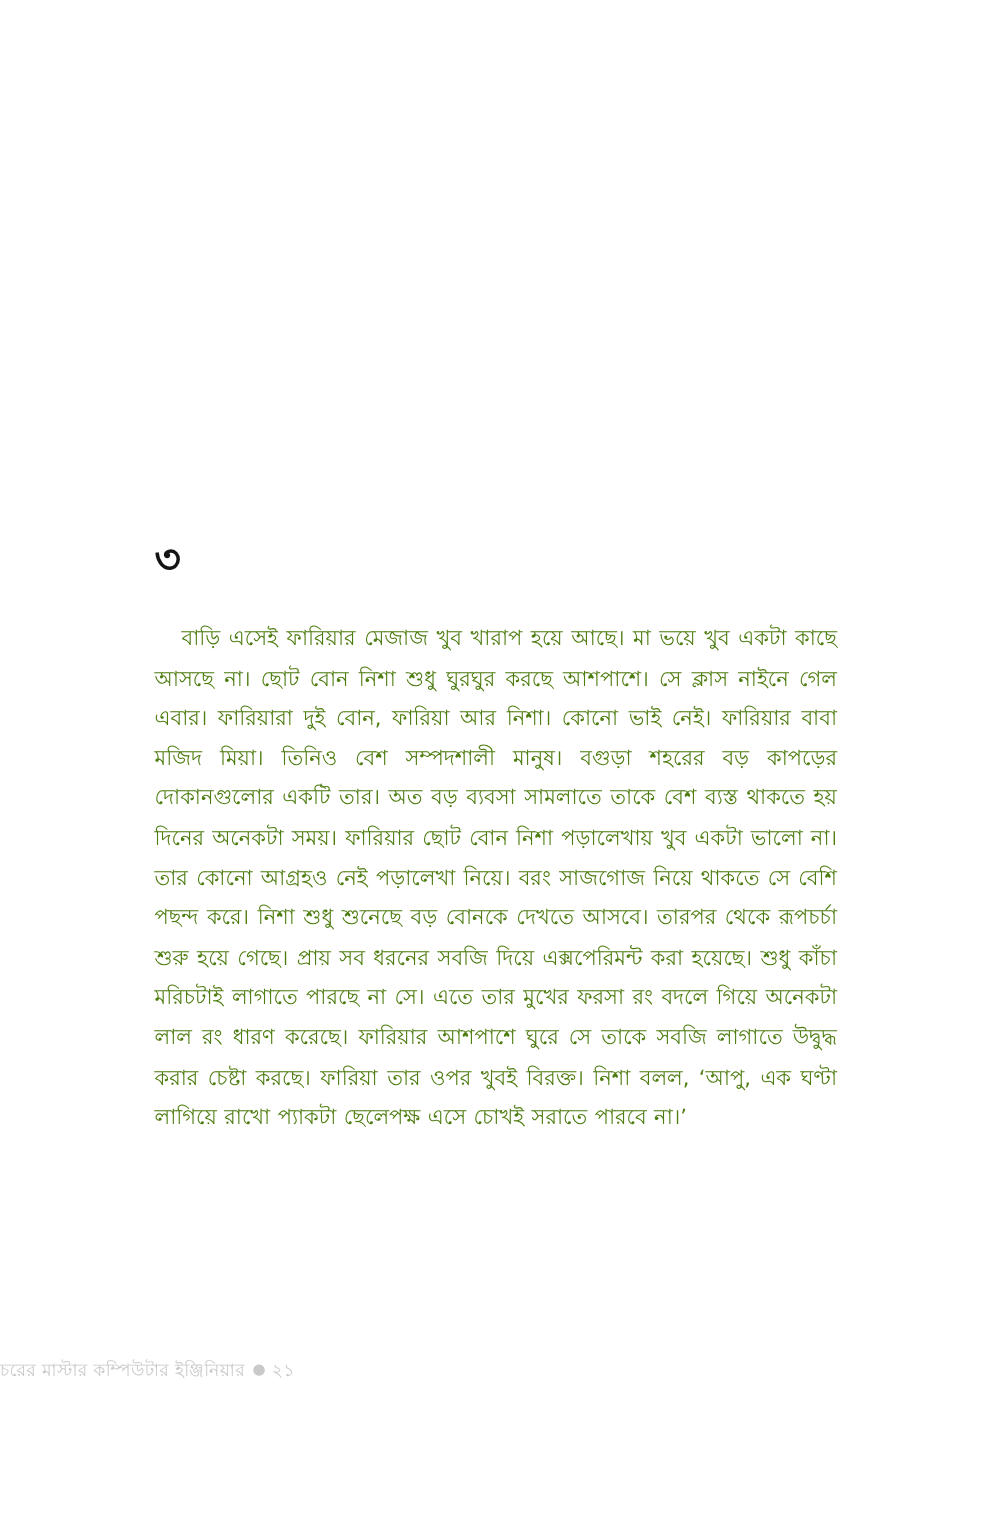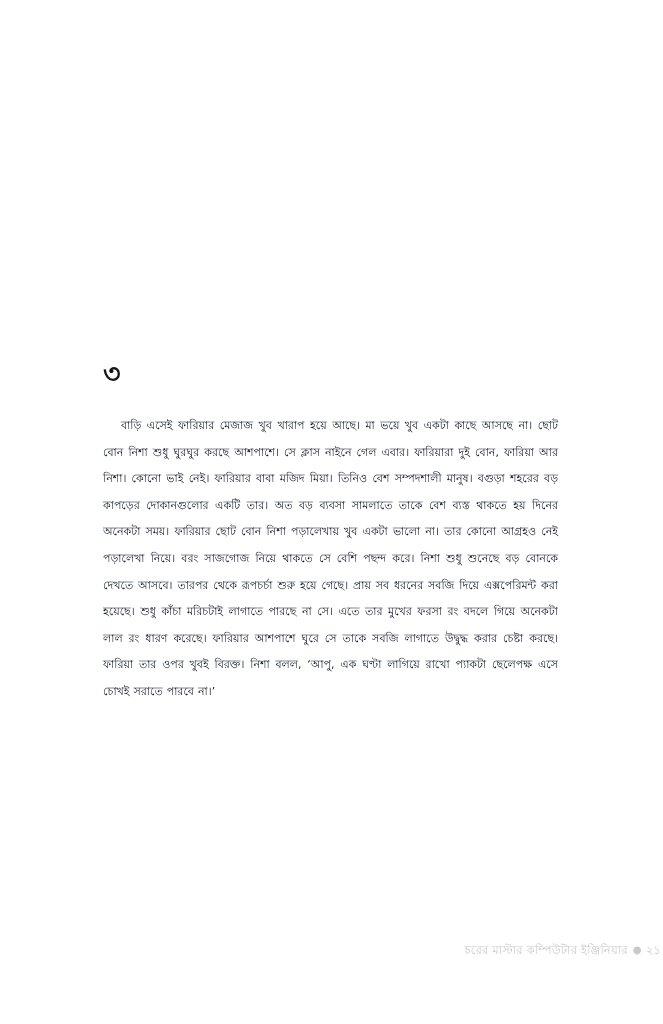--- a/index.html
+++ b/index.html
@@ -29,36 +29,36 @@
     font-family: "DejaVu Sans", "Liberation Sans", sans-serif;
     font-size: 27px;
     line-height: 1;
     color: #141414;
     font-weight: 700;
     margin: 0 0 26px 0;
     letter-spacing: 0;
   }
   .body-paragraph {
     font-family: "DejaVu Sans", "Liberation Sans", sans-serif;
-    font-size: 11px;
+    font-size: 14px;
     line-height: 26.6px;
-    color: #0f172a;
+    color: #4d7c0f;
     margin: 0;
     text-align: justify;
     text-justify: inter-word;
     text-indent: 18px;
     word-spacing: 0.5px;
     hyphens: none;
   }
   .footer {
     position: absolute;
     left: 0;
     right: 0;
-    top: 940px;
-    text-align: right;
+    top: 904px;
+    text-align: left;
     padding-right: 2px;
   }
   .footer-line {
     display: inline-block;
     font-family: "DejaVu Sans", "Liberation Sans", sans-serif;
     font-size: 11.5px;
     line-height: 16px;
     color: #c9c9c9;
     white-space: nowrap;
     letter-spacing: 0.2px;

